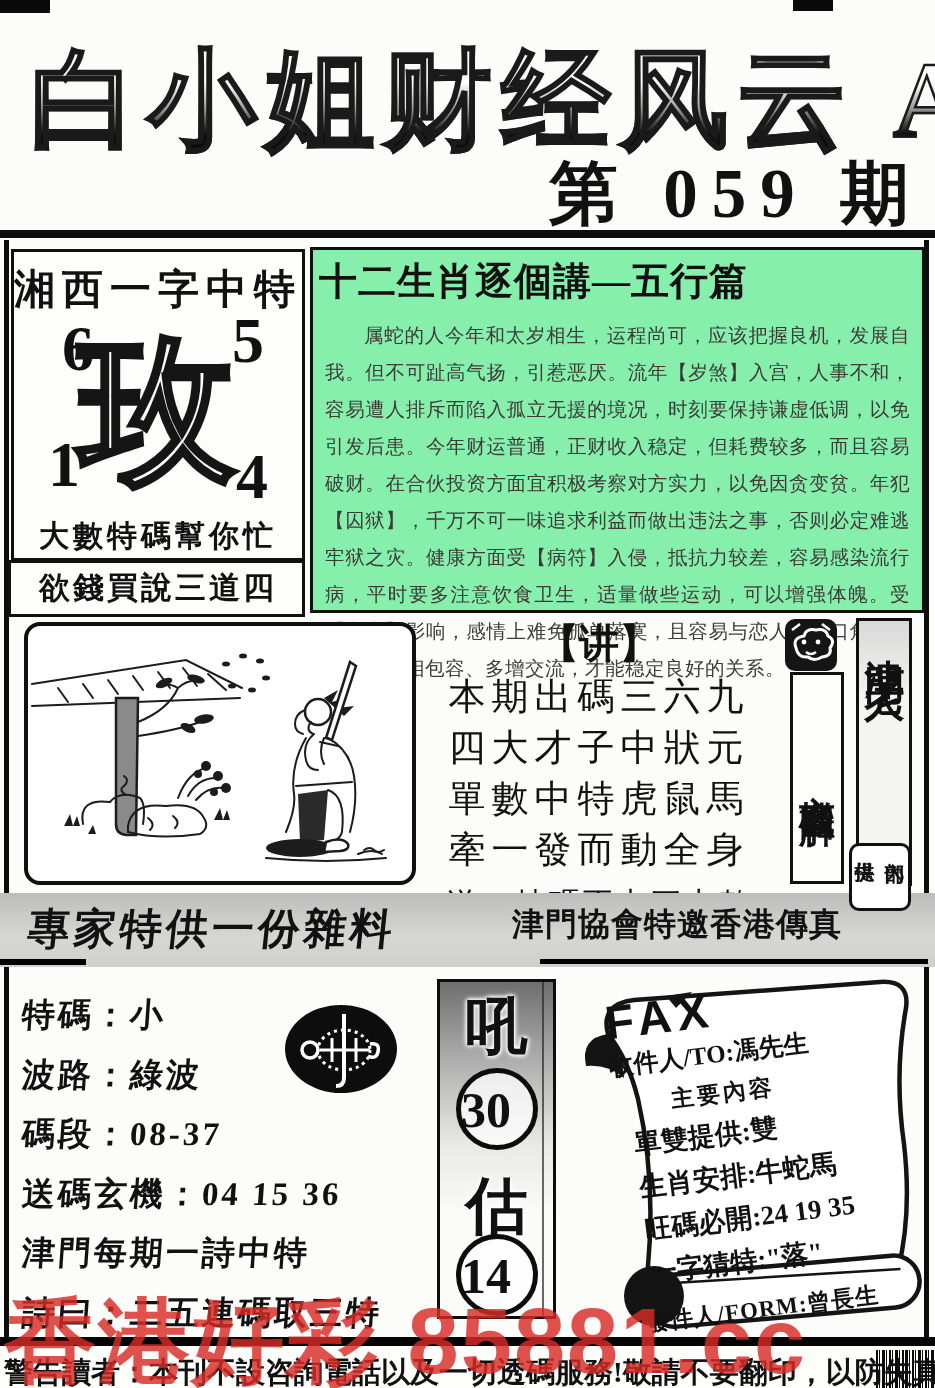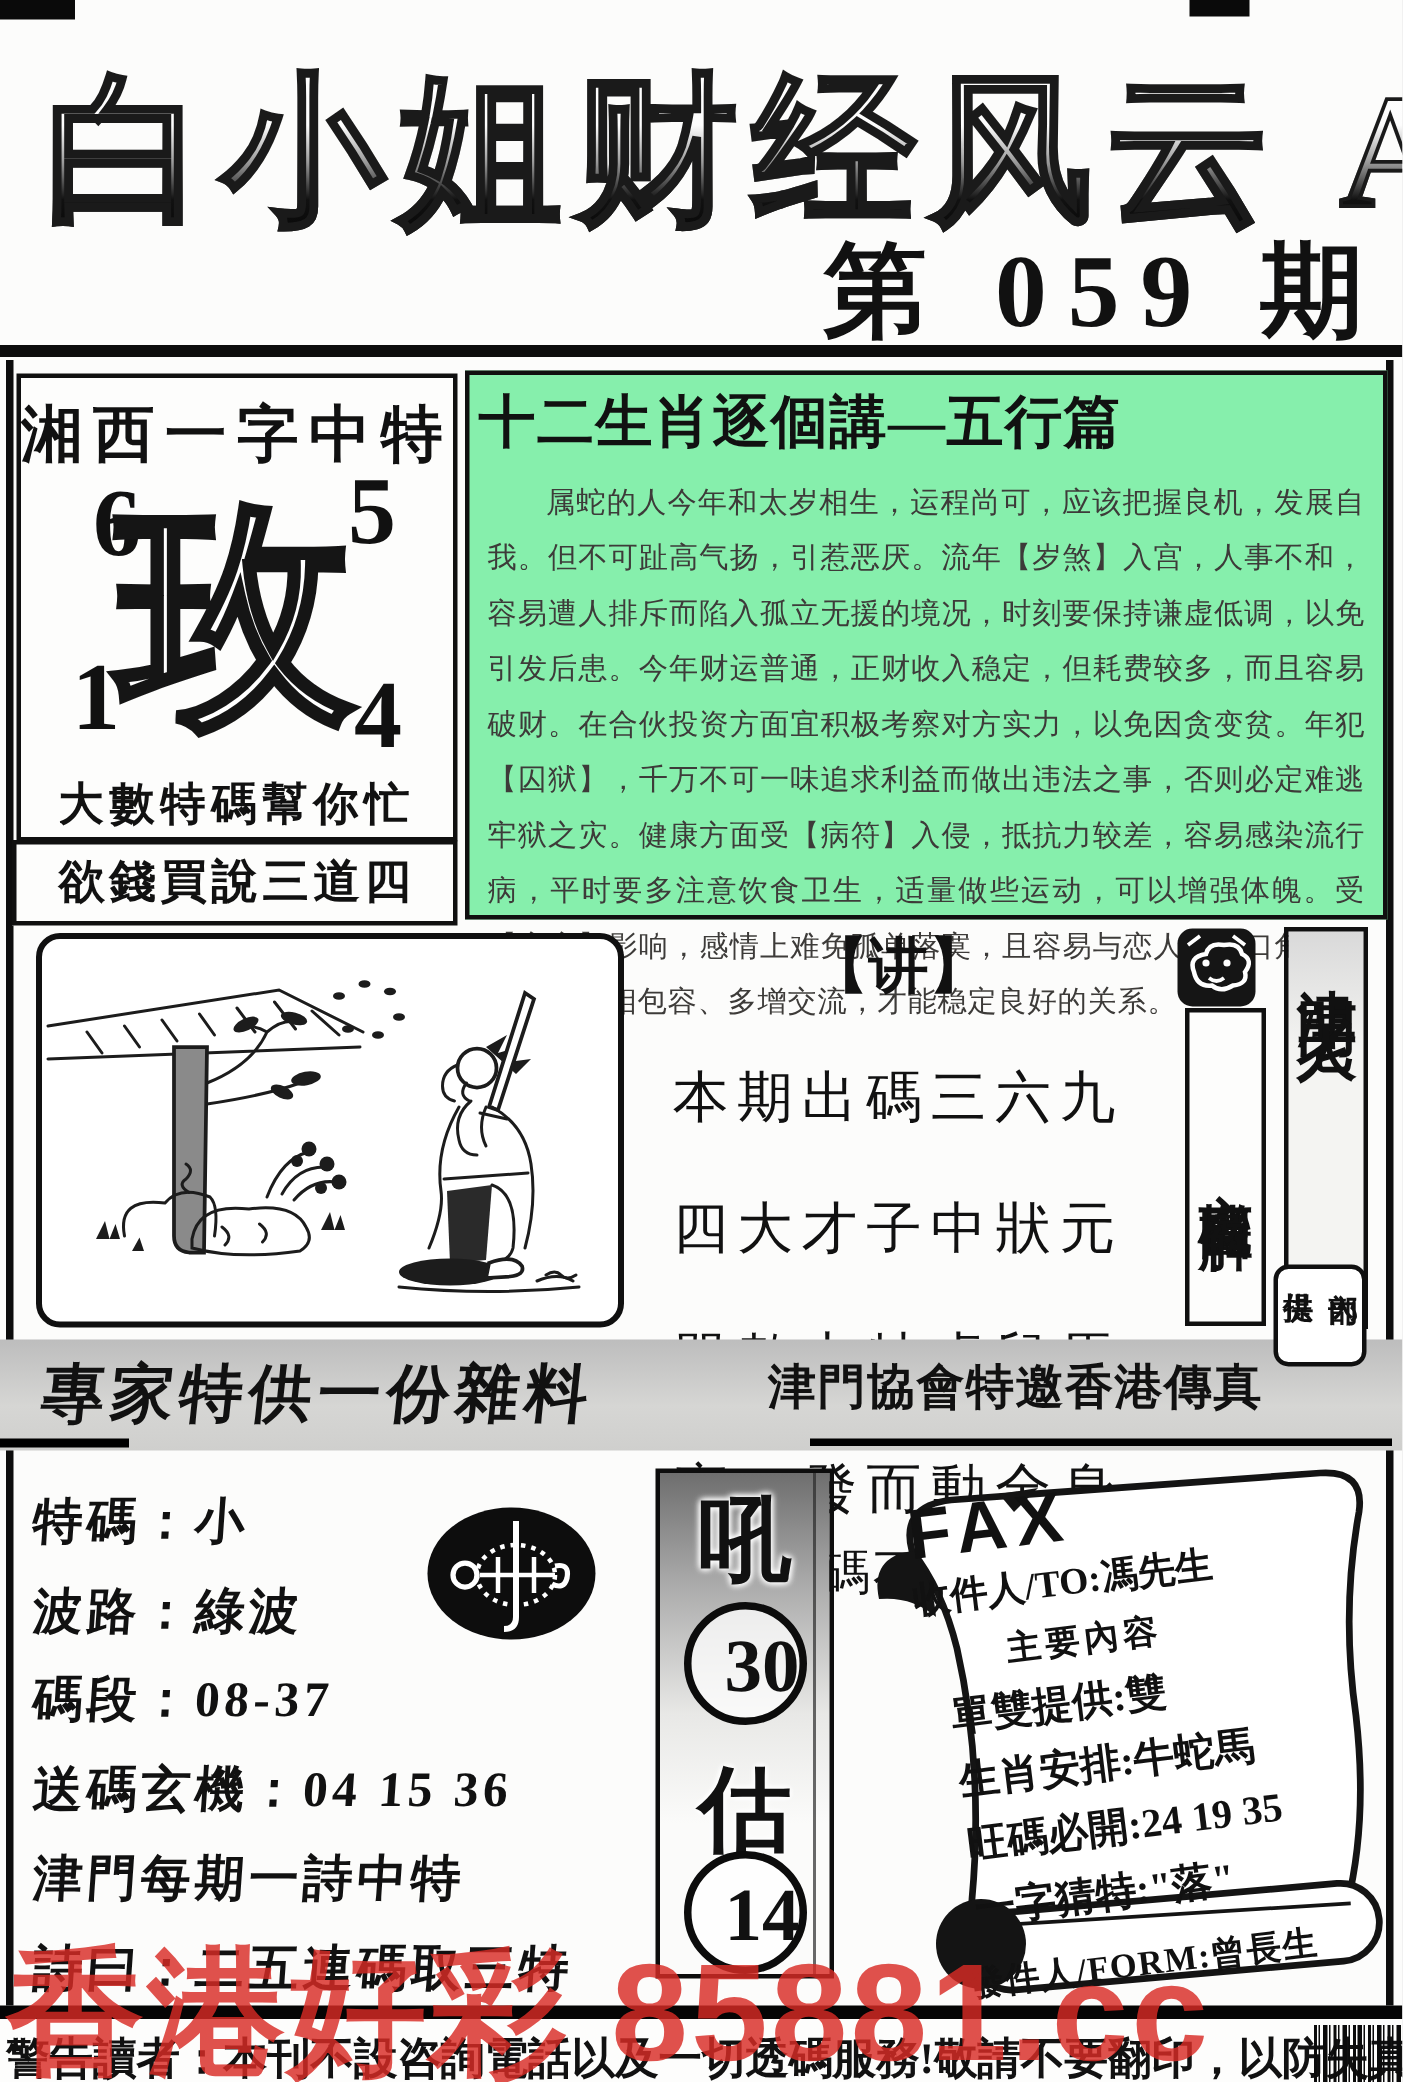--- a/index.html
+++ b/index.html
@@ -68,21 +68,21 @@
     margin:10px 12px 0 12px; font-size:19.5px; line-height:37px; text-align:justify;
     text-indent:2em; color:#3d3b39; letter-spacing:0.5px;
   }
   
   .cartoon {
     position:absolute; left:24px; top:622px; width:392px; height:263px;
     border:4px solid #101010; border-radius:16px; background:#fff;
   }
   .jiang { position:absolute; left:420px; top:616px; width:358px; text-align:center; }
   .jiang .jt { font-size:40px; font-weight:700; }
-  .jiang .jl { font-size:37px; line-height:51px; letter-spacing:6px; white-space:nowrap;margin-top:36px; }
+  .jiang .jl { font-size:37px; line-height:51px; letter-spacing:6px; white-space:nowrap; }
   .jiang .js { font-size:32px; letter-spacing:2px; margin-top:8px; white-space:nowrap; }
   .stamp { position:absolute; left:784px; top:618px; width:54px; height:54px; }
   .strip1 {
     position:absolute; left:790px; top:672px; width:54px; height:212px;
     border:3px solid #101010; background:#fdfdfc;
     writing-mode:vertical-rl; text-orientation:upright;
     font-size:36px; font-weight:700; text-align:center; line-height:48px; letter-spacing:6px;
   }
   .strip2 {
     position:absolute; left:856px; top:618px; width:56px; height:268px;
@@ -123,21 +123,21 @@
   }
   .shout::after { content:""; position:absolute; right:9px; top:0; width:2px; height:100%; background:#2a2a2a; opacity:.7; }
   .shout .sc {
     position:absolute; width:100%; text-align:center; font-size:62px; font-weight:900;
     text-shadow:0 0 4px #fff,0 0 4px #fff,0 0 6px #fff;
   }
   .c1 { top:2px; } .c2 { top:182px; }
   .shout .circ {
     position:absolute; left:16px; width:82px; height:82px; border:5px solid #0c0c0c; border-radius:50%;
     background:rgba(255,255,255,.75);
-    font-size:50px; font-weight:900; text-align:right; line-height:74px;
+    font-size:50px; font-weight:900; text-align:left; line-height:74px;
     font-family:"Liberation Serif",serif;
   }
   .k1 { top:86px; } .k2 { top:252px; }
   
   .scrollbox { position:absolute; left:562px; top:974px; width:372px; height:362px; }
   .faxtext { position:absolute; left:38px; top:22px; width:300px; transform:rotate(-7deg); transform-origin:left top; }
   .faxtext .f-title { font-size:47px; font-weight:900; letter-spacing:6px; font-family:"Liberation Sans",sans-serif; margin-left:2px; }
   .faxtext .f-to   { font-size:25px; font-weight:700; margin-top:0px; white-space:nowrap; }
   .faxtext .f-sub  { font-size:23px; font-weight:700; margin-top:8px; margin-left:58px; letter-spacing:3px; }
   .faxtext .f-ln   { font-size:27px; font-weight:700; margin-top:7px; margin-left:16px; white-space:nowrap; }

